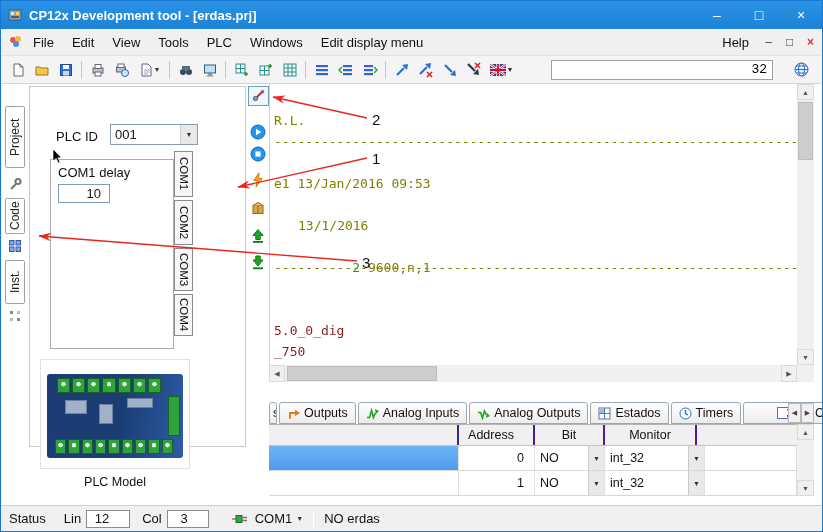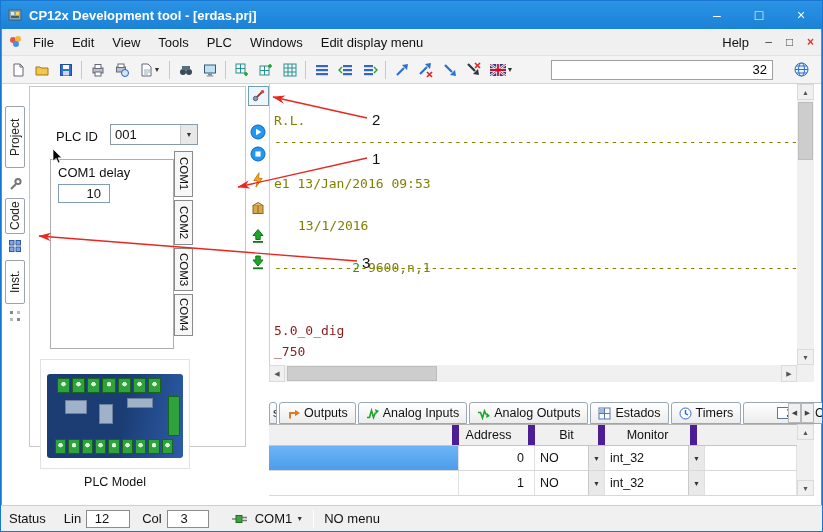--- a/index.html
+++ b/index.html
@@ -4,21 +4,21 @@
 <style>
   * { box-sizing: border-box; }
   html,body { margin:0; padding:0; }
   body {
     width:823px; height:532px; overflow:hidden;
     font-family:"Liberation Sans", sans-serif; font-size:13px; color:#111;
     background:#fff;
   }
   .window {
     position:relative; width:823px; height:532px;
-    border:1px solid #1976d2; background:#d946ef; overflow:hidden;
+    border:1px solid #1976d2; background:#fef9c3; overflow:hidden;
   }
 
   
   .titlebar {
     position:absolute; left:0; top:0; right:0; height:28px;
     background:linear-gradient(#2b93e4,#1b82d6);
     display:flex; align-items:center; padding-left:6px; color:#fff;
   }
   .titlebar .title { font-weight:bold; font-size:13px; margin-left:6px; }
   .tb-buttons { margin-left:auto; display:flex; height:100%; }
@@ -41,21 +41,21 @@
     background:#f4f4f4; border-bottom:1px solid #d5d5d5;
     display:flex; align-items:center; padding:0 8px 0 4px; gap:1px;
   }
   .tbtn { width:23px; height:23px; display:flex; align-items:center; justify-content:center; border-radius:2px; }
   .tbtn.wide { width:31px; gap:1px; }
   .tsep { width:1px; height:18px; background:#c8c8c8; margin:0 3px; }
   .dd-glyph { font-size:7px; color:#333; }
   .tb-input {
     margin-left:auto; width:222px; height:20px; border:1px solid #a0a0a0;
     background:#fff; text-align:right; padding:0 5px; font-size:13px;
-    font-family:Liberation Sans, sans-serif;
+    font-family:Liberation Mono, monospace;
   }
   .globe-btn { margin-left:16px; }
 
   
   .main { position:absolute; left:1px; right:1px; top:83px; height:423px; background:#fff; }
 
   
   .side-strip { position:absolute; left:0; top:0; width:26px; height:100%; display:flex; flex-direction:column; align-items:center; }
   .vtab {
     width:20px; border:1px solid #9aa3ad; border-radius:2px; background:#fff;
@@ -123,21 +123,21 @@
     display:flex; align-items:center; gap:4px; font-size:12.5px; white-space:nowrap;
   }
   .btab.clipped { width:16px; padding:2px 3px; overflow:hidden; }
   .badge31 { font-size:14px; line-height:10px; border:1px solid #5577aa; color:#223d77; background:#fff; padding:0 8px;margin-left:26px; }
   .tab-scroll { position:absolute; right:0; bottom:1px; display:flex; }
   .tab-scroll .sbt { width:13px; height:20px; border:1px solid #b9b9b9; background:#f0f0f0; display:flex; align-items:center; justify-content:center; font-size:7px; color:#444; }
 
   
   .grid { position:absolute; left:267px; top:340px; width:528px; }
   .grid-header { display:flex; height:22px; background:#f0f0f0; border-top:1px solid #b5b5b5; border-bottom:1px solid #c5c5c5; }
-  .gh-cell { border-right:7px solid #4c1d95; display:flex; align-items:center; justify-content:center; font-size:12.5px;text-align:center; }
+  .gh-cell { border-right:2px solid #4c1d95; display:flex; align-items:center; justify-content:center; font-size:12.5px;text-align:center; }
   .grid-row { display:flex; height:25px; border-bottom:1px solid #d8d8d8; background:#fff; }
   .gr-cell { border-right:1px solid #e0e0e0; display:flex; align-items:center; font-size:12.5px; }
   .c-name { width:190px; }
   .c-addr { width:76px; justify-content:flex-end; padding-right:10px; }
   .c-bit  { width:70px; }
   .c-tipo { width:100px; }
   .c-mon  { width:92px; }
   .sel-blue { background:linear-gradient(#6cb4f5,#4d9dee); }
   .cell-combo { display:flex; width:100%; height:100%; align-items:center; }
   .cell-combo .txt { padding-left:5px; flex:1; }
@@ -630,21 +630,21 @@
     <span style="margin-left:12px;">Col</span>
     <div class="sb-field" style="width:26px; margin-left:5px;">3</div>
     <svg width="18" height="14" style="margin-left:22px;">
       <path d="M1,7 h4" stroke="#888" stroke-width="1.6"></path>
         <rect x="5" y="3.5" width="6" height="7" fill="#3aa53a" stroke="#1c6f24"></rect>
         <path d="M11,5.5 h5 M11,8.5 h5" stroke="#777" stroke-width="1.4"></path>
     </svg>
     <span style="margin-left:6px;">COM1</span>
     <span class="dd-glyph" style="margin-left:4px;">▼</span>
     <div class="sb-sep"></div>
-    <span>NO menu</span>
+    <span>NO erdas</span>
   </div>
 
   <svg class="annot">
     <defs>
       <marker id="ah" markerWidth="10" markerHeight="8" refX="8.5" refY="3" orient="auto">
         <path d="M9,3 L0,0 L2.8,3 L0,6 Z" fill="#e8271f"></path>
       </marker>
     </defs>
     <line x1="366" y1="117" x2="272" y2="96" stroke="#e8271f" stroke-width="1.4" marker-end="url(#ah)"></line>
     <line x1="366" y1="157" x2="237" y2="186" stroke="#e8271f" stroke-width="1.4" marker-end="url(#ah)"></line>

